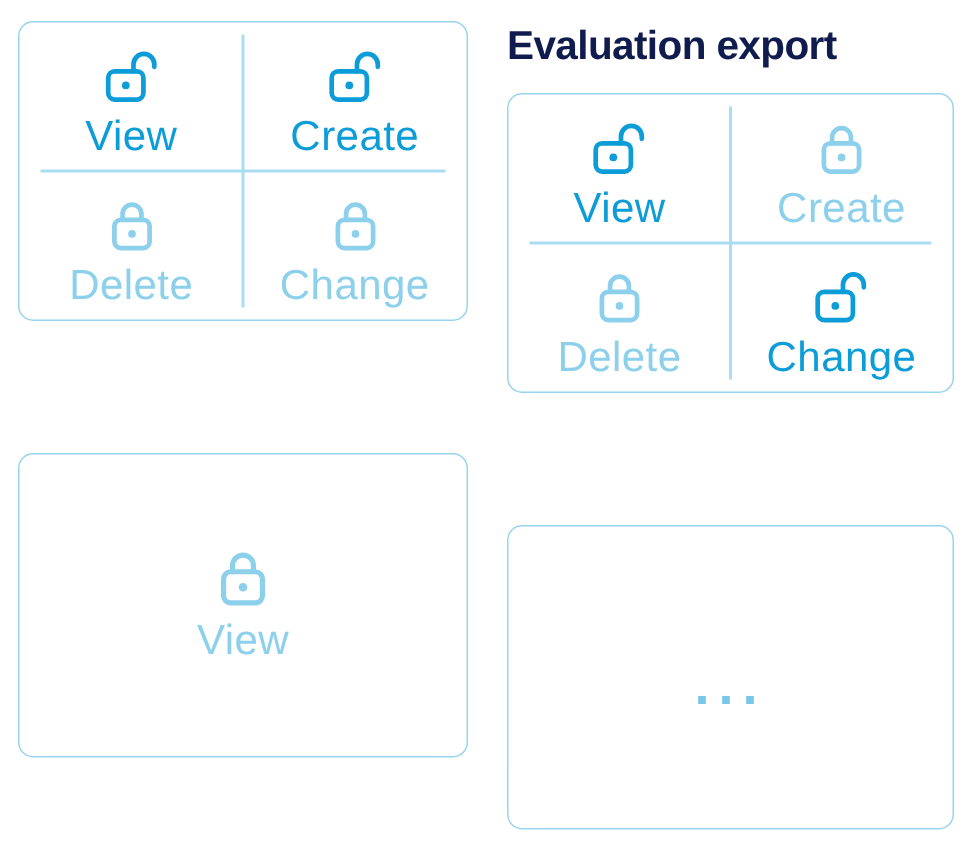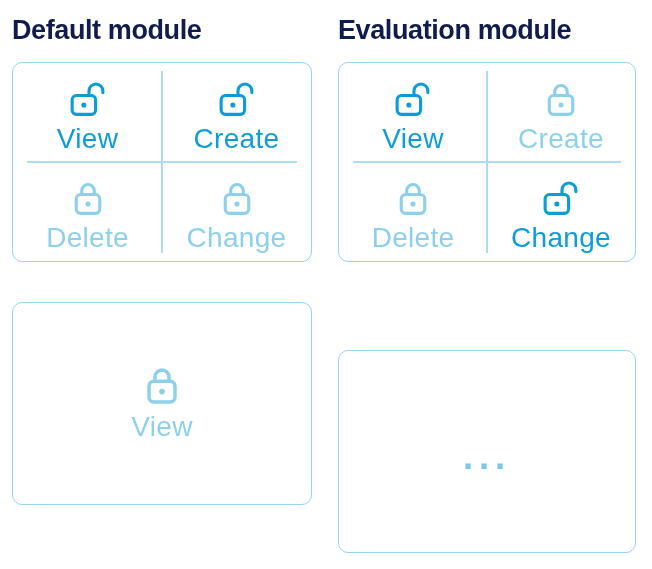--- a/index.html
+++ b/index.html
@@ -112,21 +112,20 @@
     line-height: 0;
     margin-top: 10px;
   }
 </style>
 </head>
 <body>
 
 <div class="page">
 
   <section class="module">
-    <h2 class="module-title">Default module</h2>
     <div class="card card--quad">
       <div class="permission granted">
         <span class="icon">
           <svg width="40" height="38" viewBox="0 0 24 23">
             <rect x="2.4" y="9.4" width="14.2" height="11.4" rx="2.6"></rect>
             <circle class="dot" cx="9.5" cy="15.1" r="1.55"></circle>
             <path d="M12.6 9.4 V6.6 C12.6 4.3 14.5 2.4 16.8 2.4 C19.1 2.4 21 4.3 21 6.6 V7.6"></path>
           </svg>
         </span>
         <span class="label">View</span>
@@ -158,21 +157,21 @@
             <rect x="4.9" y="9.4" width="14.2" height="11.4" rx="2.6"></rect>
             <circle class="dot" cx="12" cy="15.1" r="1.55"></circle>
           </svg>
         </span>
         <span class="label">Change</span>
       </div>
     </div>
   </section>
 
   <section class="module">
-    <h2 class="module-title">Evaluation module</h2>
+    <h2 class="module-title">Evaluation export</h2>
     <div class="card card--quad">
       <div class="permission granted">
         <span class="icon">
           <svg width="40" height="38" viewBox="0 0 24 23">
             <rect x="2.4" y="9.4" width="14.2" height="11.4" rx="2.6"></rect>
             <circle class="dot" cx="9.5" cy="15.1" r="1.55"></circle>
             <path d="M12.6 9.4 V6.6 C12.6 4.3 14.5 2.4 16.8 2.4 C19.1 2.4 21 4.3 21 6.6 V7.6"></path>
           </svg>
         </span>
         <span class="label">View</span>

